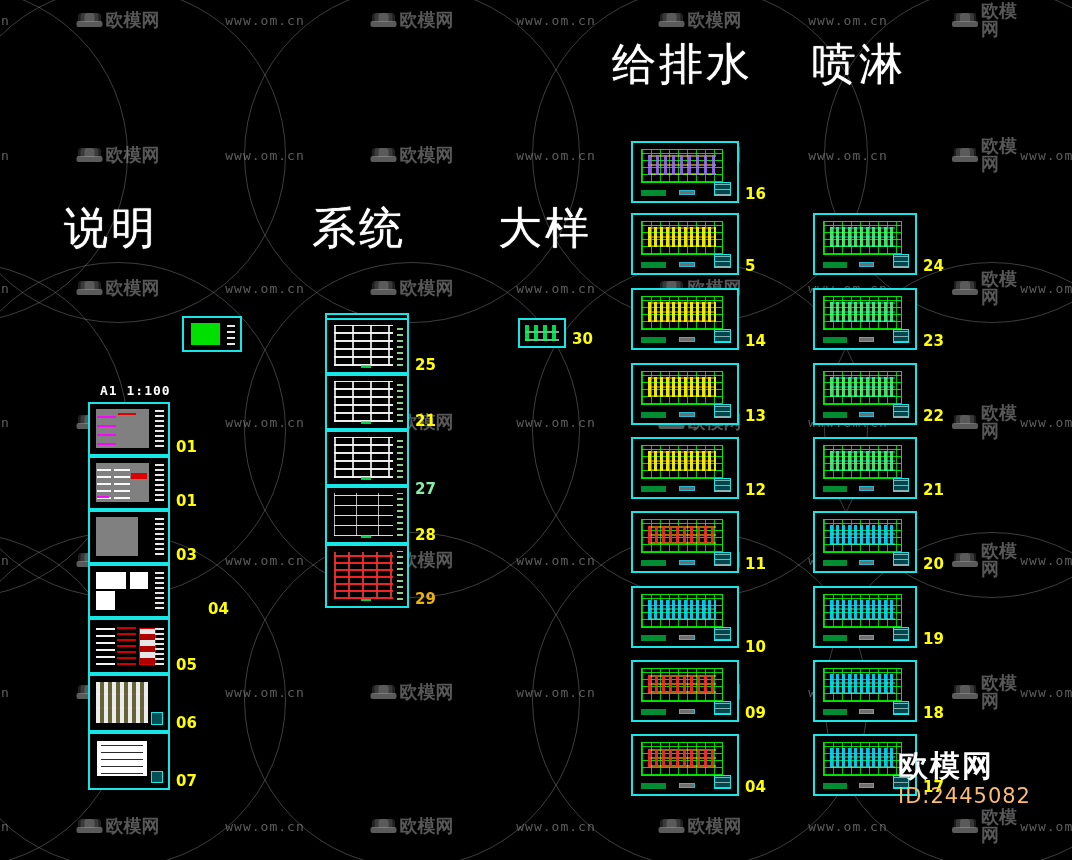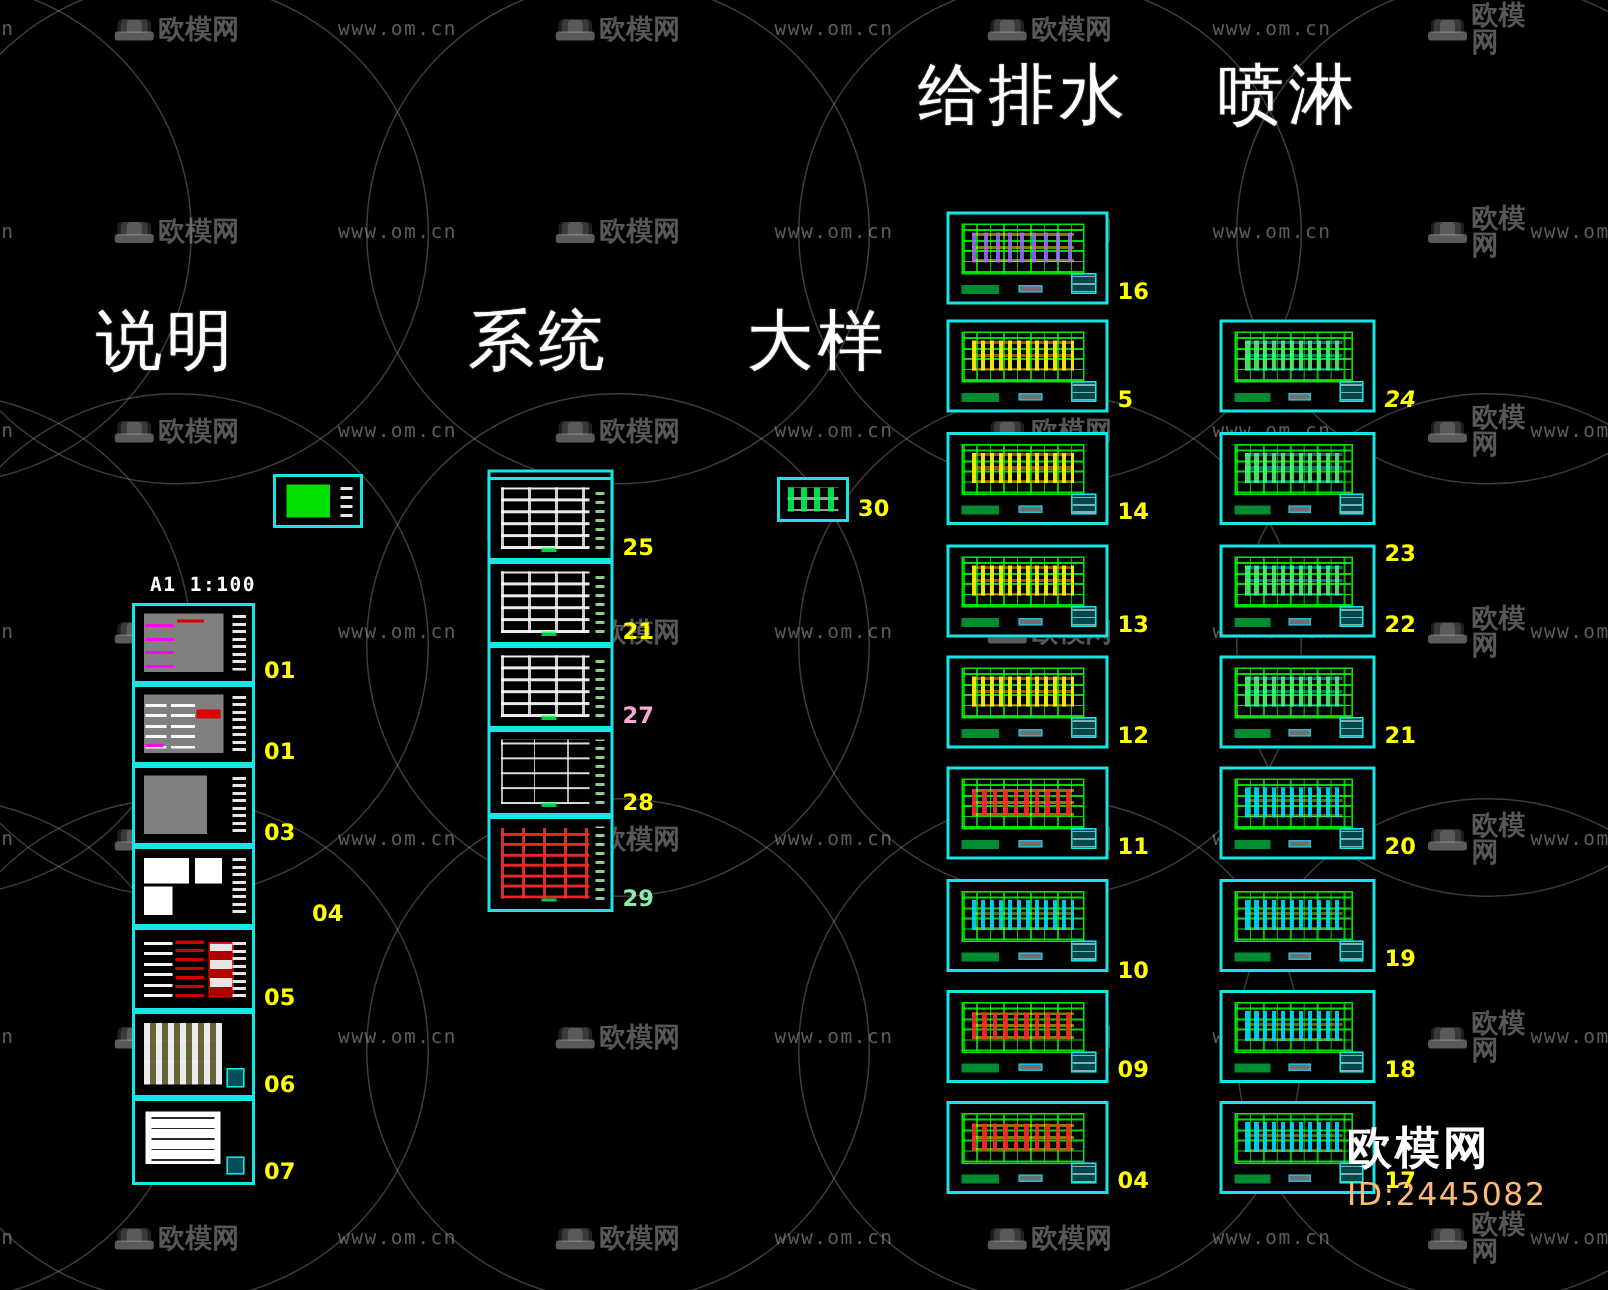--- a/index.html
+++ b/index.html
@@ -527,37 +527,37 @@
         </div>
       </div>
       <div class="snum" style="color: rgb(255, 255, 0); left: 415px; top: 414px;">21</div>
       <div class="sheet" style="left: 325px; top: 430px; width: 84px; height: 56px; border-color: rgb(22, 230, 230);">
         <div class="inner">
           <div class="riser"></div>
           <div class="riser-tb"></div>
           <div class="riser-mark"></div>
         </div>
       </div>
-      <div class="snum" style="color: #f9a8d4; left: 415px; top: 470px;">27</div>
+      <div class="snum" style="color: #86efac; left: 415px; top: 482px;">27</div>
       <div class="sheet" style="left: 325px; top: 486px; width: 84px; height: 58px; border-color: rgb(22, 230, 230);">
         <div class="inner">
           <div class="riser dots"></div>
           <div class="riser-tb"></div>
           <div class="riser-mark"></div>
         </div>
       </div>
       <div class="snum" style="color: rgb(255, 255, 0); left: 415px; top: 528px;">28</div>
       <div class="sheet" style="left: 325px; top: 544px; width: 84px; height: 64px; border-color: rgb(22, 230, 230);">
         <div class="inner">
           <div class="riser red"></div>
           <div class="riser-tb"></div>
           <div class="riser-mark"></div>
         </div>
       </div>
-      <div class="snum" style="color: #86efac; left: 415px; top: 592px;">29</div>
+      <div class="snum" style="color: #eab308; left: 415px; top: 592px;">29</div>
       <div class="sheet" style="left: 518px; top: 318px; width: 48px; height: 30px; border-color: rgb(22, 230, 230);">
         <div class="inner">
           <div style="position:absolute;inset:2px;background:repeating-linear-gradient(90deg,rgba(0,255,90,.85) 0 4px,rgba(0,0,0,0) 4px 9px),repeating-linear-gradient(0deg,rgba(255,255,255,.6) 0 2px,rgba(0,0,0,0) 2px 8px)"></div>
         </div>
       </div>
       <div class="snum" style="color: rgb(255, 255, 0); left: 572px; top: 332px;">30</div>
       <div class="sheet" style="left: 631px; top: 141px; width: 108px; height: 62px; border-color: rgb(22, 230, 230);">
         <div class="inner">
           <div class="plan fill-violet"></div>
           <div class="titleblock"></div>
@@ -639,30 +639,30 @@
       </div>
       <div class="snum" style="color: rgb(255, 255, 0); left: 745px; top: 780px;">04</div>
       <div class="sheet" style="left: 813px; top: 213px; width: 104px; height: 62px; border-color: rgb(22, 230, 230);">
         <div class="inner">
           <div class="plan fill-green"></div>
           <div class="titleblock"></div>
           <div class="legend"></div>
           <div class="legend2"></div>
         </div>
       </div>
-      <div class="snum" style="color: rgb(255, 255, 0); left: 923px; top: 259px; font-style: italic;">24</div>
+      <div class="snum" style="color: rgb(255, 255, 0); left: 923px; top: 259px;">24</div>
       <div class="sheet" style="left: 813px; top: 288px; width: 104px; height: 62px; border-color: rgb(22, 230, 230);">
         <div class="inner">
           <div class="plan fill-green"></div>
           <div class="titleblock"></div>
           <div class="legend"></div>
           <div class="legend2"></div>
         </div>
       </div>
-      <div class="snum" style="color: rgb(255, 255, 0); left: 923px; top: 334px; margin-top: 28px;">23</div>
+      <div class="snum" style="color: rgb(255, 255, 0); left: 923px; top: 334px;">23</div>
       <div class="sheet" style="left: 813px; top: 363px; width: 104px; height: 62px; border-color: rgb(22, 230, 230);">
         <div class="inner">
           <div class="plan fill-green"></div>
           <div class="titleblock"></div>
           <div class="legend"></div>
           <div class="legend2"></div>
         </div>
       </div>
       <div class="snum" style="color: rgb(255, 255, 0); left: 923px; top: 409px;">22</div>
       <div class="sheet" style="left: 813px; top: 437px; width: 104px; height: 62px; border-color: rgb(22, 230, 230);">

